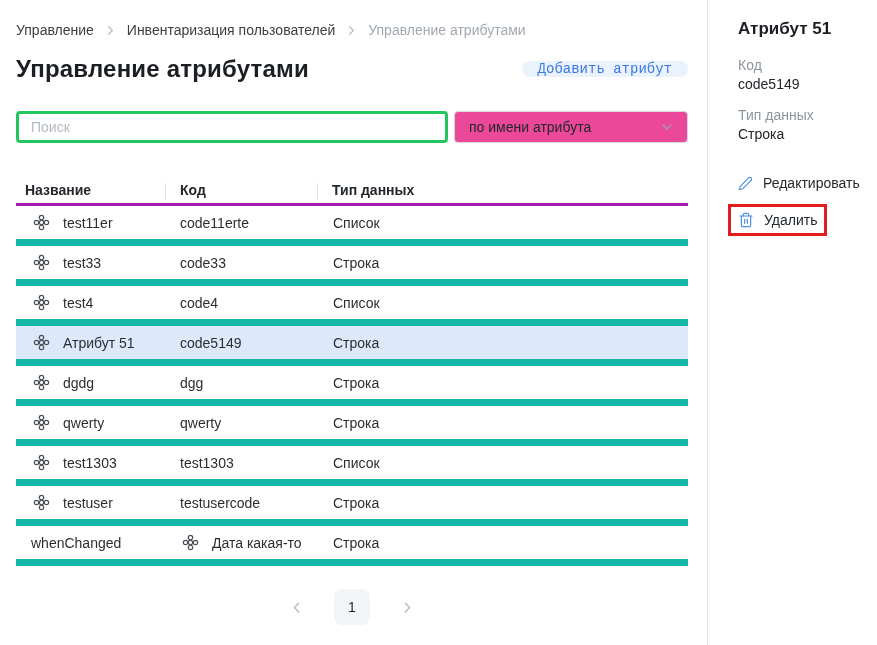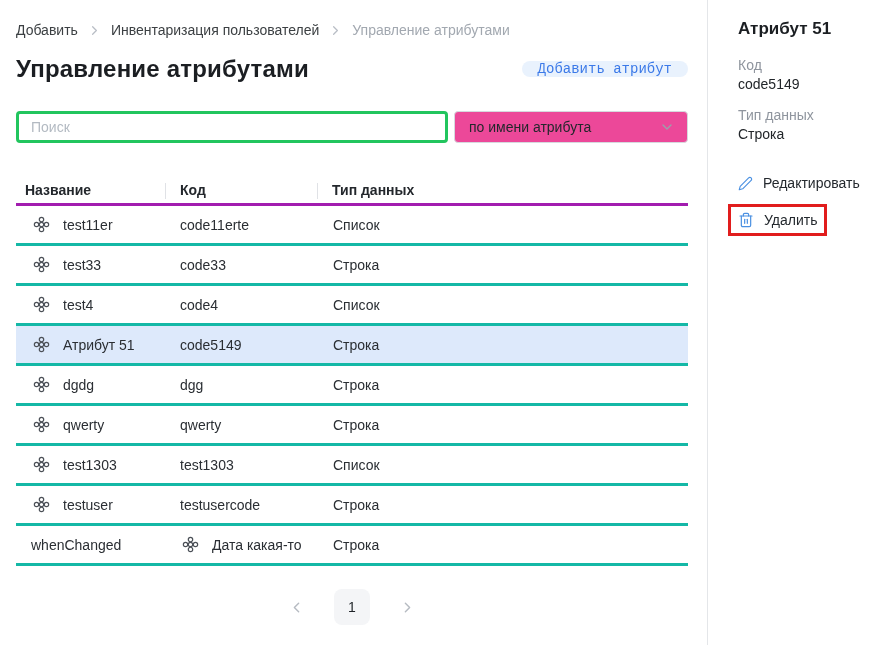--- a/index.html
+++ b/index.html
@@ -29,21 +29,21 @@
                    padding:0 12px 0 14px; font-size:14px; color:#23272c; cursor:pointer; background:#ec4899; }
   .filter-select .chev { color:#9aa1aa; display:flex; }
 
   
   .table { margin-top:33px; }
   .thead, .trow { display:grid; grid-template-columns:149px 152px 1fr; align-items:center; }
   .thead { height:30px; border-bottom:3px solid #a21caf; font-weight:700; font-size:14px; color:#23272c; }
   .th { padding-left:15px; position:relative; height:100%; display:flex; align-items:center; }
   .th:first-child { padding-left:9px; }
   .th + .th::before { content:""; position:absolute; left:0; top:7px; width:1px; height:16px; background:#e0e2e6; }
-  .trow { height:40px; border-bottom:3px solid #14b8a6; font-size:14px; color:#2a2e33; cursor:pointer; }
+  .trow { height:40px; border-bottom:7px solid #14b8a6; font-size:14px; color:#2a2e33; cursor:pointer; }
   .trow.selected { background:#dde9fb; }
   .cell { padding-left:15px; }
   .cell.type { padding-left:16px; }
   .cell.name { padding-left:17px; display:flex; align-items:center; gap:13px; }
   .attr-icon { display:flex; color:#4c5158; flex:0 0 auto; }
 
   
   .pagination { margin-top:23px; display:flex; align-items:center; justify-content:center; gap:29px; }
   .page-arrow { color:#b6bbc2; display:flex; cursor:pointer; }
   .page-box { width:36px; height:36px; border-radius:8px; background:#f4f5f7;
@@ -88,21 +88,21 @@
       <line x1="10" y1="11" x2="10" y2="17"></line>
       <line x1="14" y1="11" x2="14" y2="17"></line>
     </g>
   </defs>
 </svg>
 
 <div class="app">
   <div class="main">
 
     <div class="breadcrumb">
-      <span class="crumb">Добавить</span>
+      <span class="crumb">Управление</span>
       <span class="crumb-sep">
         <svg width="15" height="15" viewBox="0 0 24 24">
             <use href="#ico-chevron-right"></use>
           </svg>
       </span>
       <span class="crumb">Инвентаризация пользователей</span>
       <span class="crumb-sep">
         <svg width="15" height="15" viewBox="0 0 24 24">
             <use href="#ico-chevron-right"></use>
           </svg>

